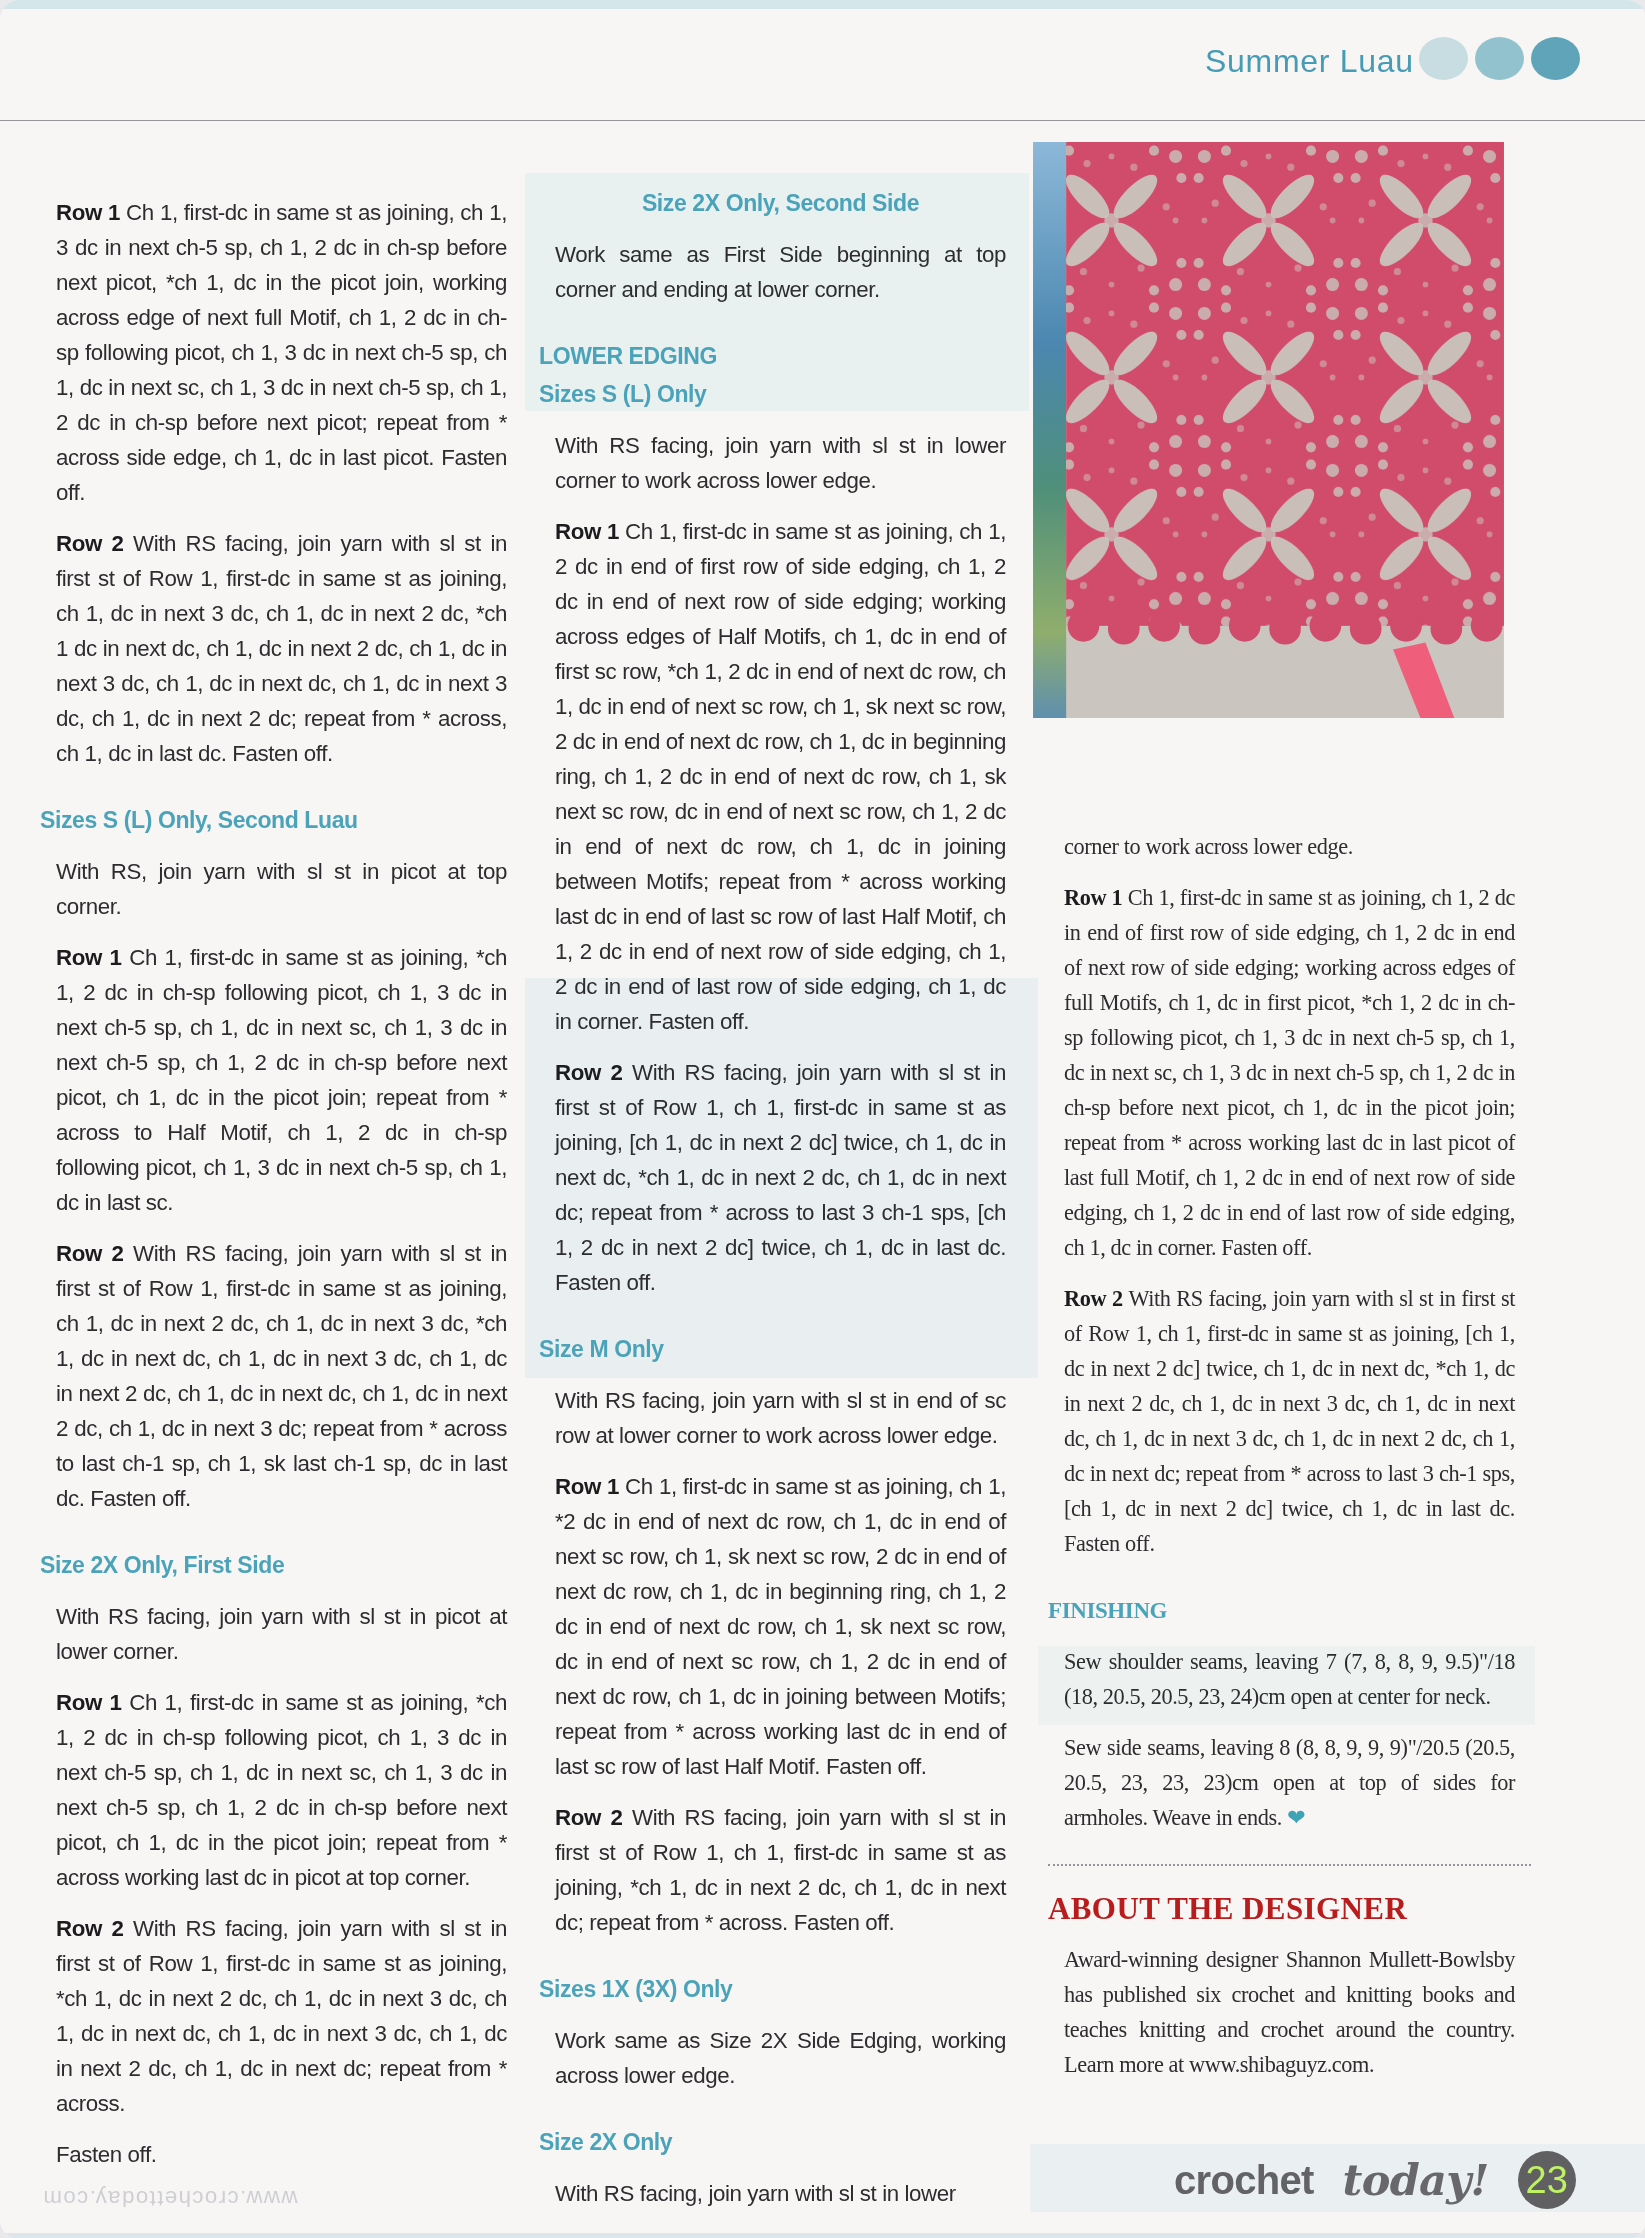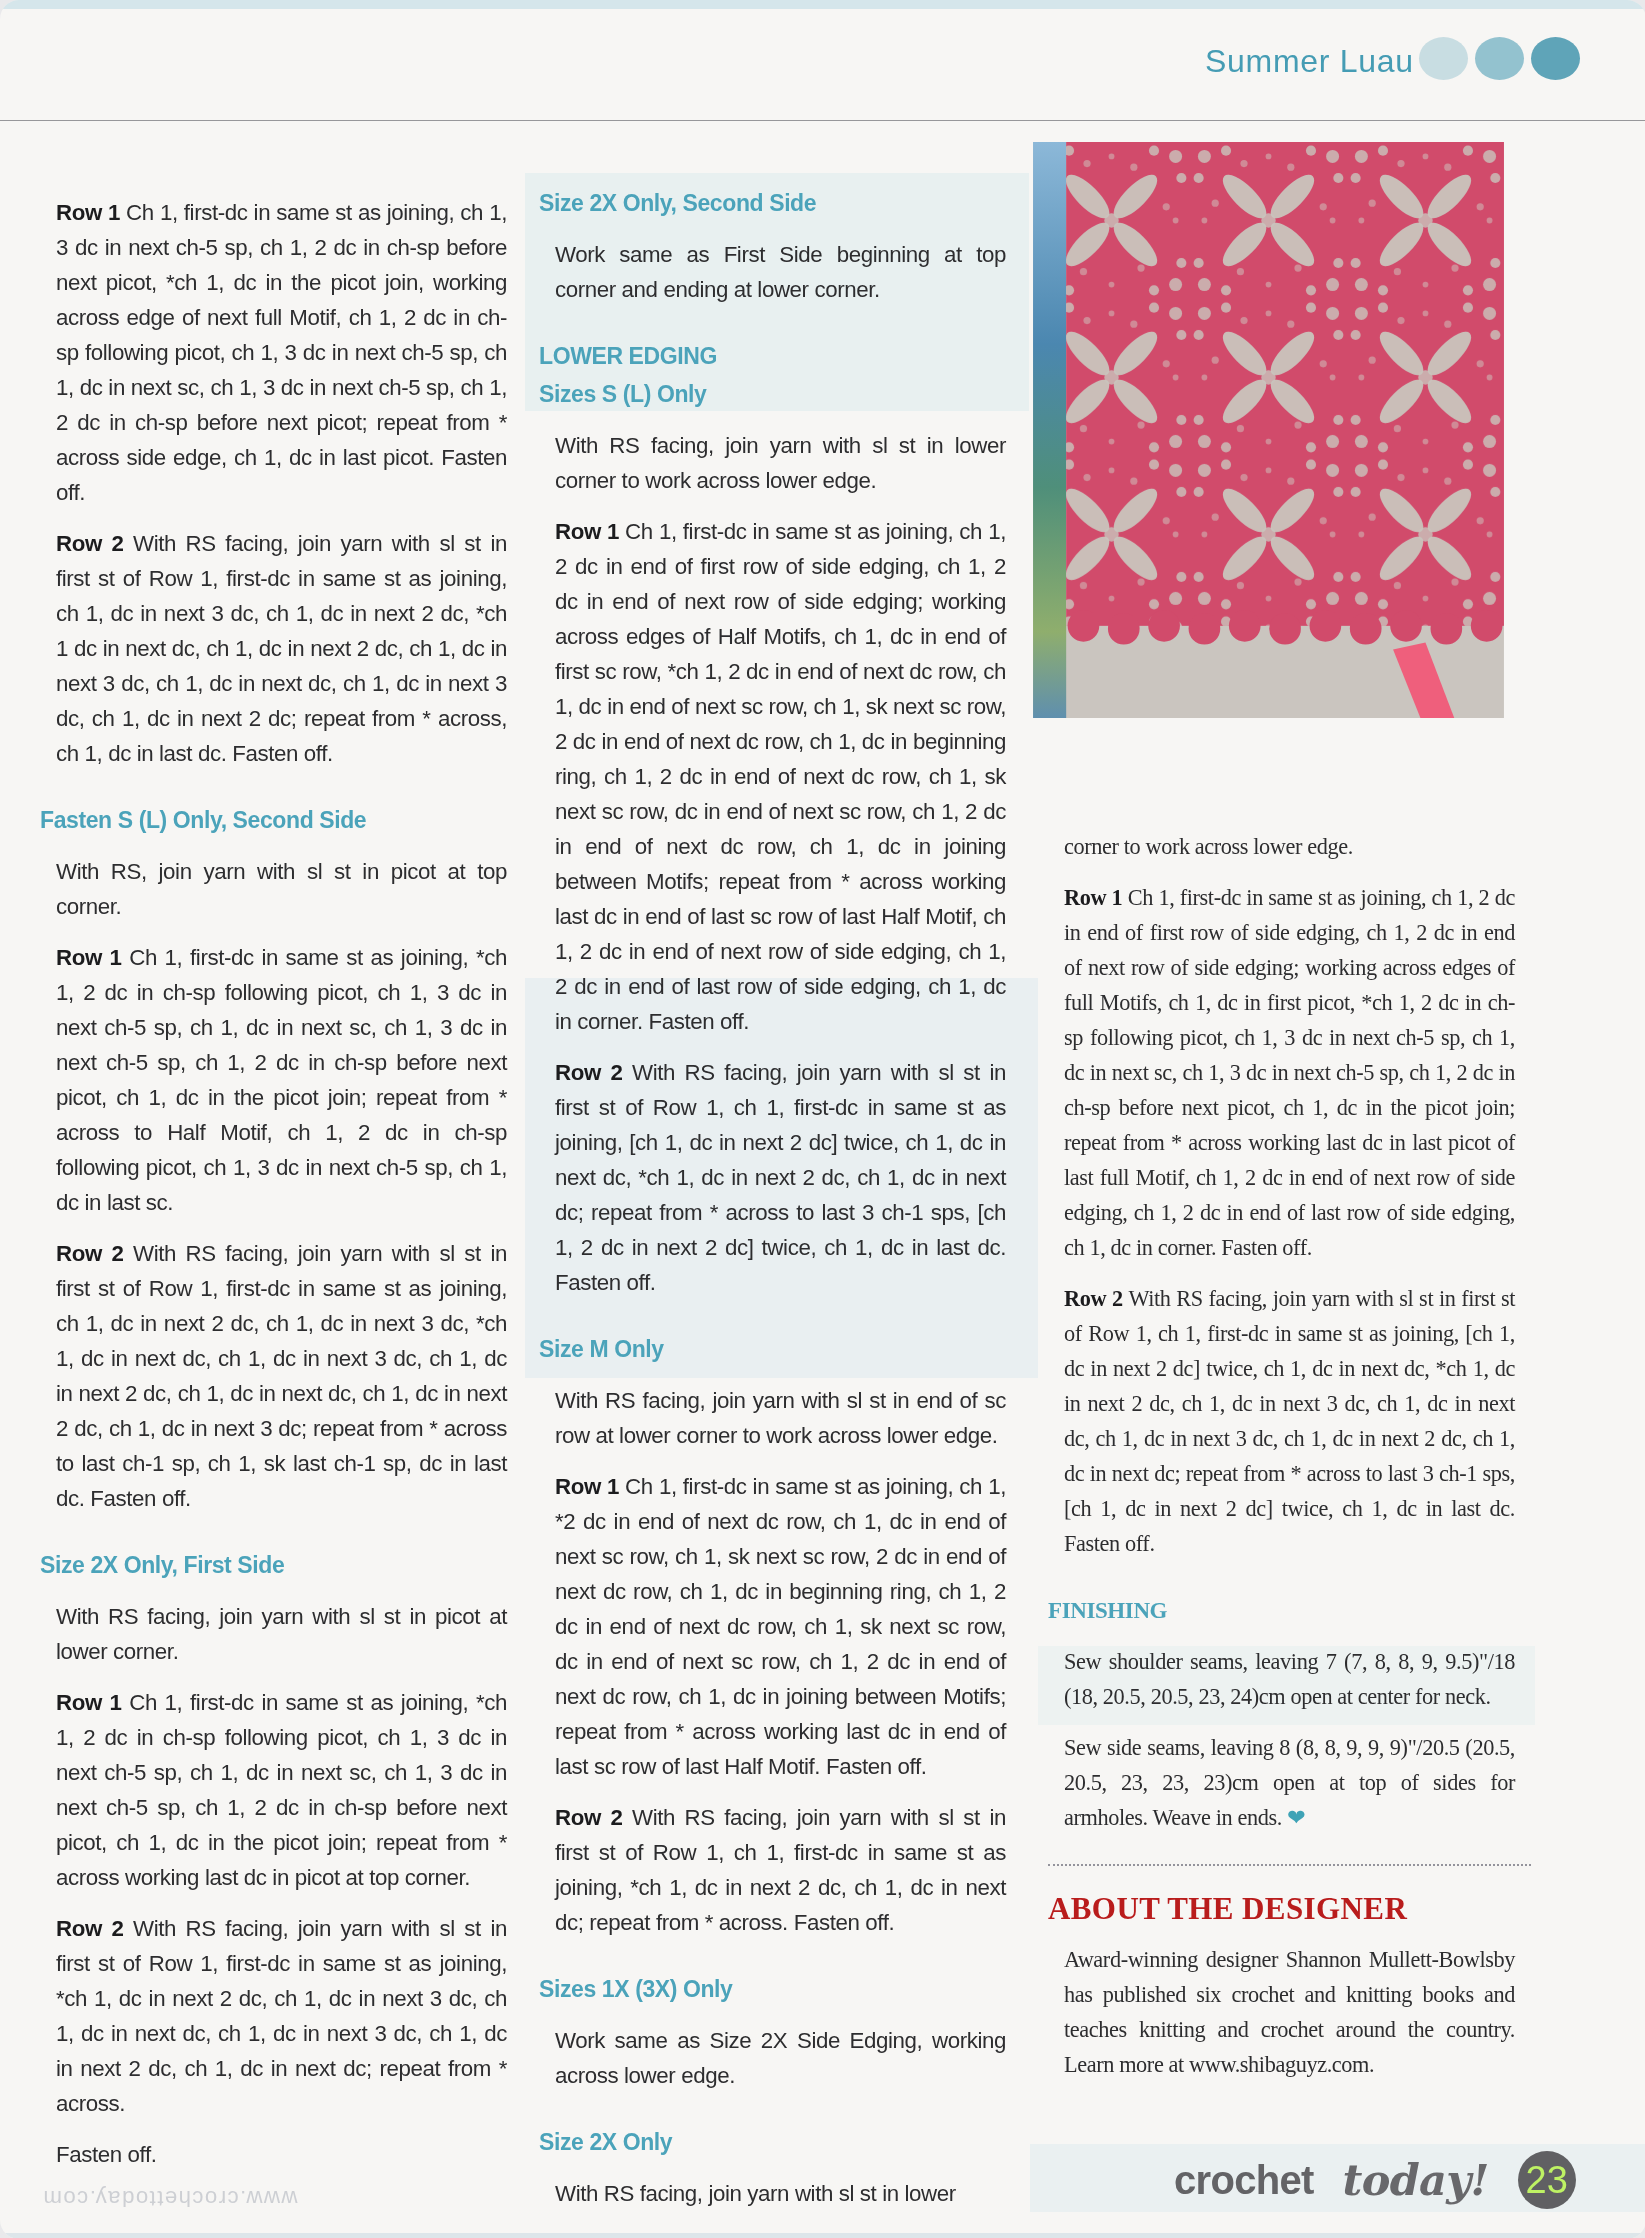--- a/index.html
+++ b/index.html
@@ -13,21 +13,21 @@
   .dot{width:49px;height:43px;border-radius:50%;}
   .tint{position:absolute;pointer-events:none;}
   .photo{position:absolute;left:1033px;top:142px;width:471px;height:576px;}
   .col{position:absolute;width:483px;font-size:22.3px;line-height:35px;letter-spacing:-0.4px;}
   #col1{left:40px;top:179px;}
   #col2{left:539px;top:186px;}
   #col3{left:1048px;top:813px;font-family:Liberation Serif, serif;}
   .col p{margin:16px;text-align:justify;}
   .row-label{font-weight:bold;color:#1c1c1e;}
   .h-teal{color:#4ba3ba;font-weight:bold;font-size:23px;margin:32px 0 2.9px 0;line-height:35px;}
-  .h-teal:first-child{margin-top:0;}
+  .h-teal:first-child{margin-top:0;text-align:center;}
   .h-teal + .h-teal{margin-top:0;}
   .h-dark{color:#b91c1c;font-weight:bold;font-size:31px;margin:24.5px 0 5.8px 0;letter-spacing:0.4px;line-height:35px;}
   .dotted-divider{margin:29px 0 0 0;height:0;border:none;border-top:2.9px dotted #94949c;width:100%;}
   .heart{color:#3fa3b6;}
   .footer{position:absolute;top:2151px;left:1174px;display:flex;align-items:center;gap:29px;}
   .brand-regular{font-size:40px;color:#636366;font-weight:bold;letter-spacing:-0.7px;}
   .brand-script{font-family:"DejaVu Serif",serif;font-style:italic;font-size:43px;color:#68686b;letter-spacing:-0.7px;font-weight:bold;}
   .badge{width:58px;height:58px;border-radius:50%;background:#606063;color:#bef264;display:flex;
          align-items:center;justify-content:center;font-size:38px;font-weight:normal;}
   .ghost{position:absolute;left:42px;top:2185px;transform:rotate(180deg);color:#a4a9b4;opacity:.5;
@@ -116,21 +116,21 @@
         <circle cx="574" cy="676" r="22"></circle>
           <circle cx="630" cy="672" r="22"></circle>
       </g>
       <polygon points="500,705 545,695 585,800 538,800" fill="#ef5f7c"></polygon>
     </svg>
   </div>
 
   <div class="col" id="col1">
       <p><strong class="row-label">Row 1 </strong>Ch 1, first-dc in same st as joining, ch 1, 3 dc in next ch-5 sp, ch 1, 2 dc in ch-sp before next picot, *ch 1, dc in the picot join, working across edge of next full Motif, ch 1, 2 dc in ch-sp following picot, ch 1, 3 dc in next ch-5 sp, ch 1, dc in next sc, ch 1, 3 dc in next ch-5 sp, ch 1, 2 dc in ch-sp before next picot; repeat from * across side edge, ch 1, dc in last picot. Fasten off.</p>
       <p><strong class="row-label">Row 2 </strong>With RS facing, join yarn with sl st in first st of Row 1, first-dc in same st as joining, ch 1, dc in next 3 dc, ch 1, dc in next 2 dc, *ch 1 dc in next dc, ch 1, dc in next 2 dc, ch 1, dc in next 3 dc, ch 1, dc in next dc, ch 1, dc in next 3 dc, ch 1, dc in next 2 dc; repeat from * across, ch 1, dc in last dc. Fasten off.</p>
-      <h3 class="h-teal">Fasten S (L) Only, Second Side</h3>
+      <h3 class="h-teal">Sizes S (L) Only, Second Luau</h3>
       <p>With RS, join yarn with sl st in picot at top corner.</p>
       <p><strong class="row-label">Row 1 </strong>Ch 1, first-dc in same st as joining, *ch 1, 2 dc in ch-sp following picot, ch 1, 3 dc in next ch-5 sp, ch 1, dc in next sc, ch 1, 3 dc in next ch-5 sp, ch 1, 2 dc in ch-sp before next picot, ch 1, dc in the picot join; repeat from * across to Half Motif, ch 1, 2 dc in ch-sp following picot, ch 1, 3 dc in next ch-5 sp, ch 1, dc in last sc.</p>
       <p><strong class="row-label">Row 2 </strong>With RS facing, join yarn with sl st in first st of Row 1, first-dc in same st as joining, ch 1, dc in next 2 dc, ch 1, dc in next 3 dc, *ch 1, dc in next dc, ch 1, dc in next 3 dc, ch 1, dc in next 2 dc, ch 1, dc in next dc, ch 1, dc in next 2 dc, ch 1, dc in next 3 dc; repeat from * across to last ch-1 sp, ch 1, sk last ch-1 sp, dc in last dc. Fasten off.</p>
       <h3 class="h-teal">Size 2X Only, First Side</h3>
       <p>With RS facing, join yarn with sl st in picot at lower corner.</p>
       <p><strong class="row-label">Row 1 </strong>Ch 1, first-dc in same st as joining, *ch 1, 2 dc in ch-sp following picot, ch 1, 3 dc in next ch-5 sp, ch 1, dc in next sc, ch 1, 3 dc in next ch-5 sp, ch 1, 2 dc in ch-sp before next picot, ch 1, dc in the picot join; repeat from * across working last dc in picot at top corner.</p>
       <p><strong class="row-label">Row 2 </strong>With RS facing, join yarn with sl st in first st of Row 1, first-dc in same st as joining, *ch 1, dc in next 2 dc, ch 1, dc in next 3 dc, ch 1, dc in next dc, ch 1, dc in next 3 dc, ch 1, dc in next 2 dc, ch 1, dc in next dc; repeat from * across.</p>
       <p>Fasten off.</p>
     </div>
   <div class="col" id="col2">

